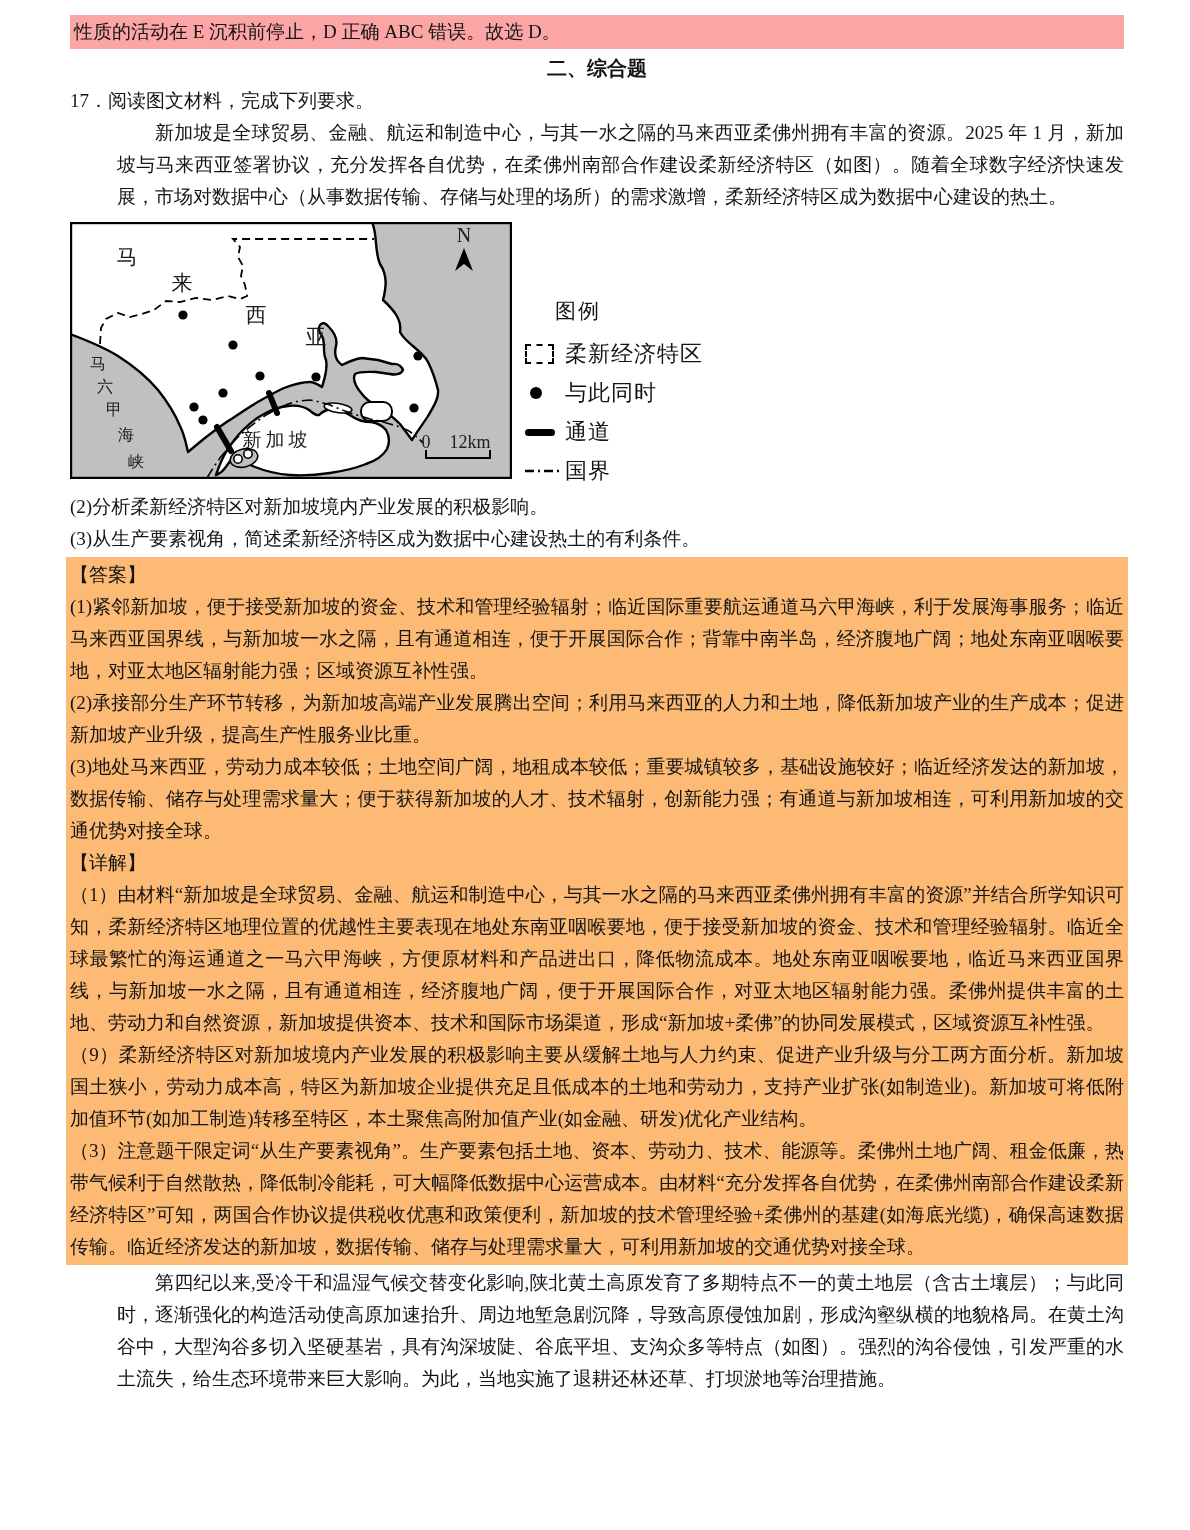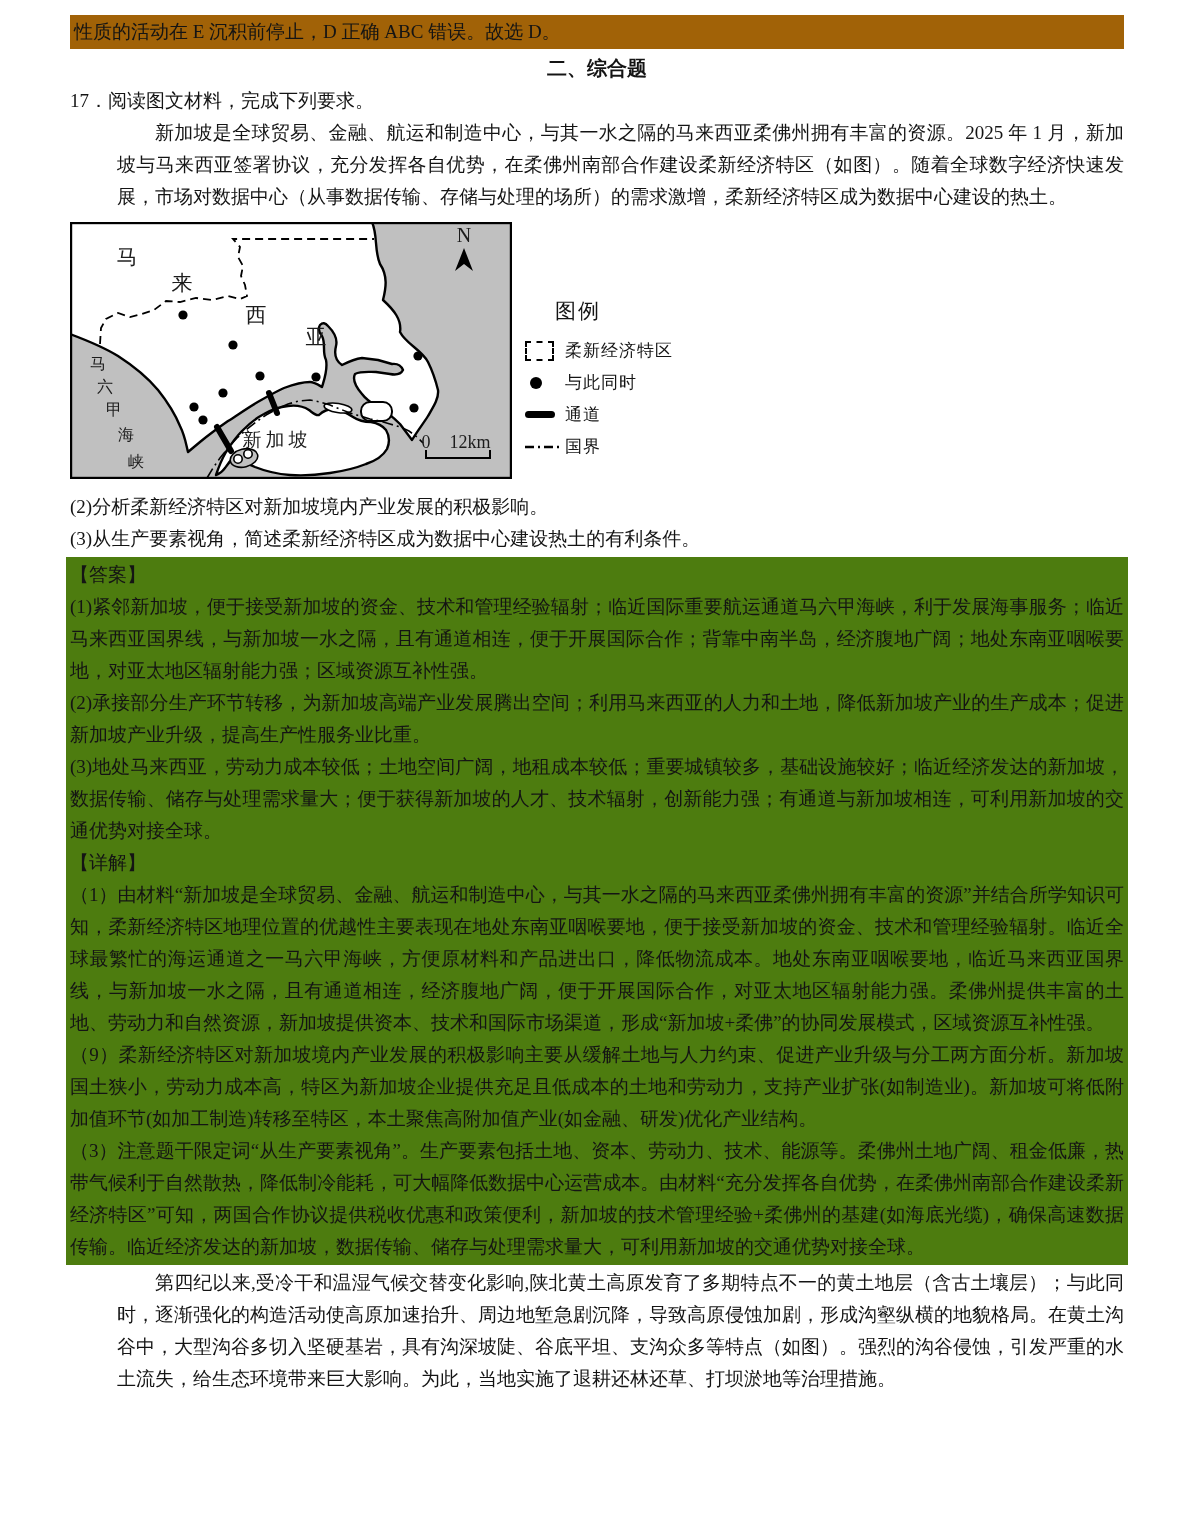--- a/index.html
+++ b/index.html
@@ -1,37 +1,37 @@
 <!DOCTYPE html>
 <html><head>
 <meta charset="utf-8">
 <style>
   html,body{margin:0;padding:0;background:#ffffff;}
   body{width:1190px;height:1530px;overflow:hidden;color:#141414;
        font-family:"Liberation Serif","DejaVu Serif",serif;}
   .content{padding:15px 66px 0 70px;}
   p{margin:0;font-size:19px;line-height:32px;text-align:justify;}
-  .strip{background:#a16207;padding:1px 4px;margin-bottom:2px;}
+  .strip{background:#fca5a5;padding:1px 4px;margin-bottom:2px;}
   .heading{font-family:"Liberation Sans","DejaVu Sans",sans-serif;
            font-weight:bold;font-size:20px;line-height:34px;text-align:center;}
   .indent{text-indent:2em;margin-left:47px;}
-  .hl-block{background:#4d7c0f;padding:2px 4px;margin:2px -4px;}
+  .hl-block{background:#fdba74;padding:2px 4px;margin:2px -4px;}
   .figure{position:relative;height:262px;margin:6px 0 10px 0;}
   .map-svg{position:absolute;left:0;top:3px;}
   .sea{fill:#c0c0c0;}
   .land{fill:#ffffff;stroke:#000;stroke-width:2.4;stroke-linejoin:round;}
   .legend{position:absolute;left:455px;top:78px;
           font-family:"Liberation Serif","DejaVu Serif",serif;}
   .legend-title{font-size:21px;margin:0 0 14px 30px;letter-spacing:2px;}
   .legend-row{display:flex;align-items:center;margin-bottom:9px;}
   .sw{width:40px;display:flex;justify-content:flex-start;align-items:center;}
   .sw-zone{width:25px;height:16px;border:2px dashed #000;}
   .sw-town{width:12px;height:12px;background:#000;border-radius:50%;margin-left:5px;}
   .sw-channel{width:30px;height:7px;background:#000;border-radius:4px;}
-  .legend-label{font-size:17px;letter-spacing:1px;}
+  .legend-label{font-size:22px;letter-spacing:1px;}
   svg text{font-family:"Liberation Serif","DejaVu Serif",serif;fill:#1c1c1c;}
 </style>
 </head>
 <body>
 
 <div class="content">
 
   <div class="strip">
     <p>性质的活动在 E 沉积前停止，D 正确 ABC 错误。故选 D。</p>
   </div>

